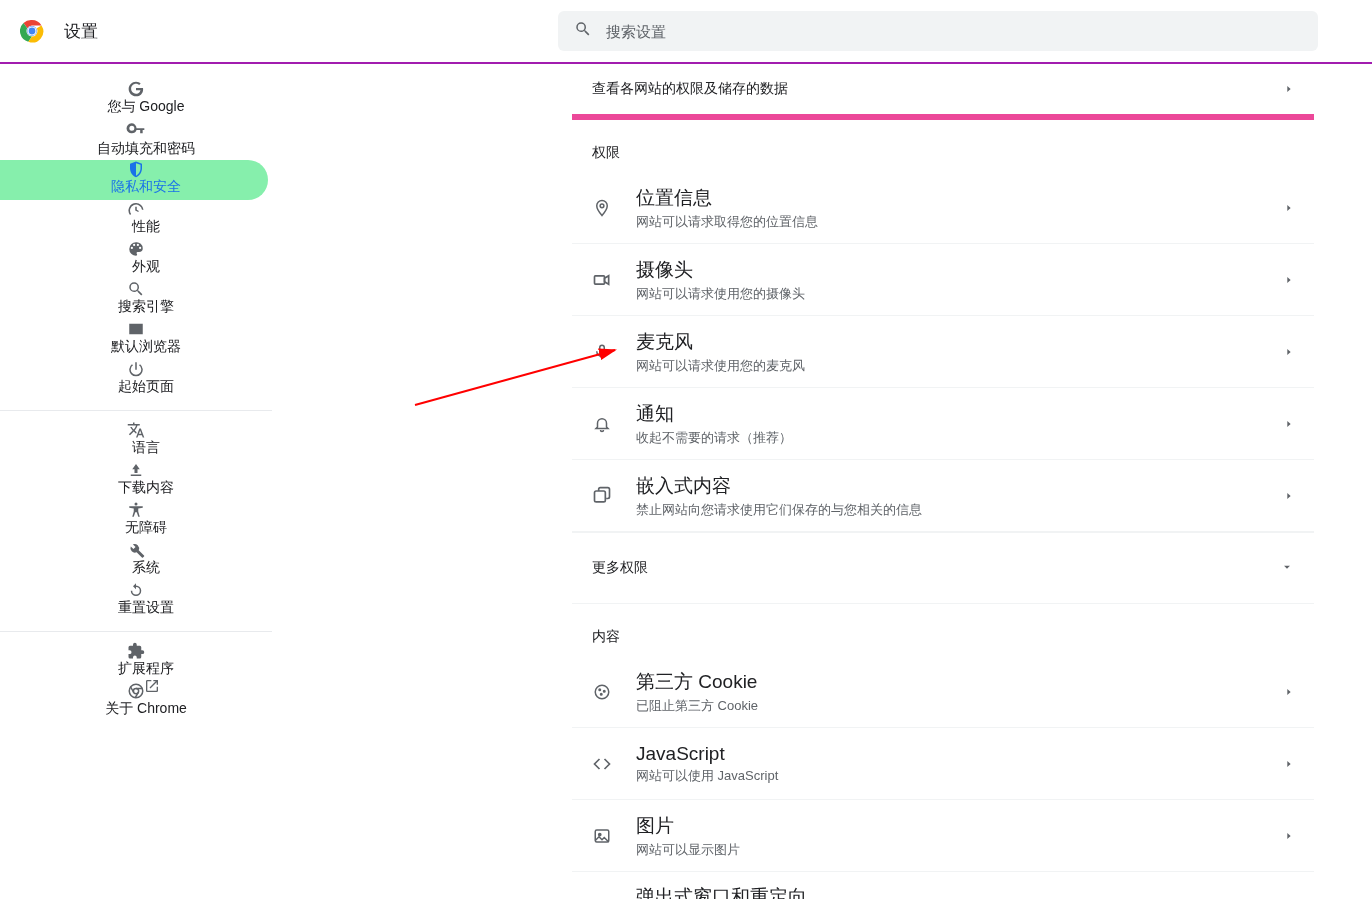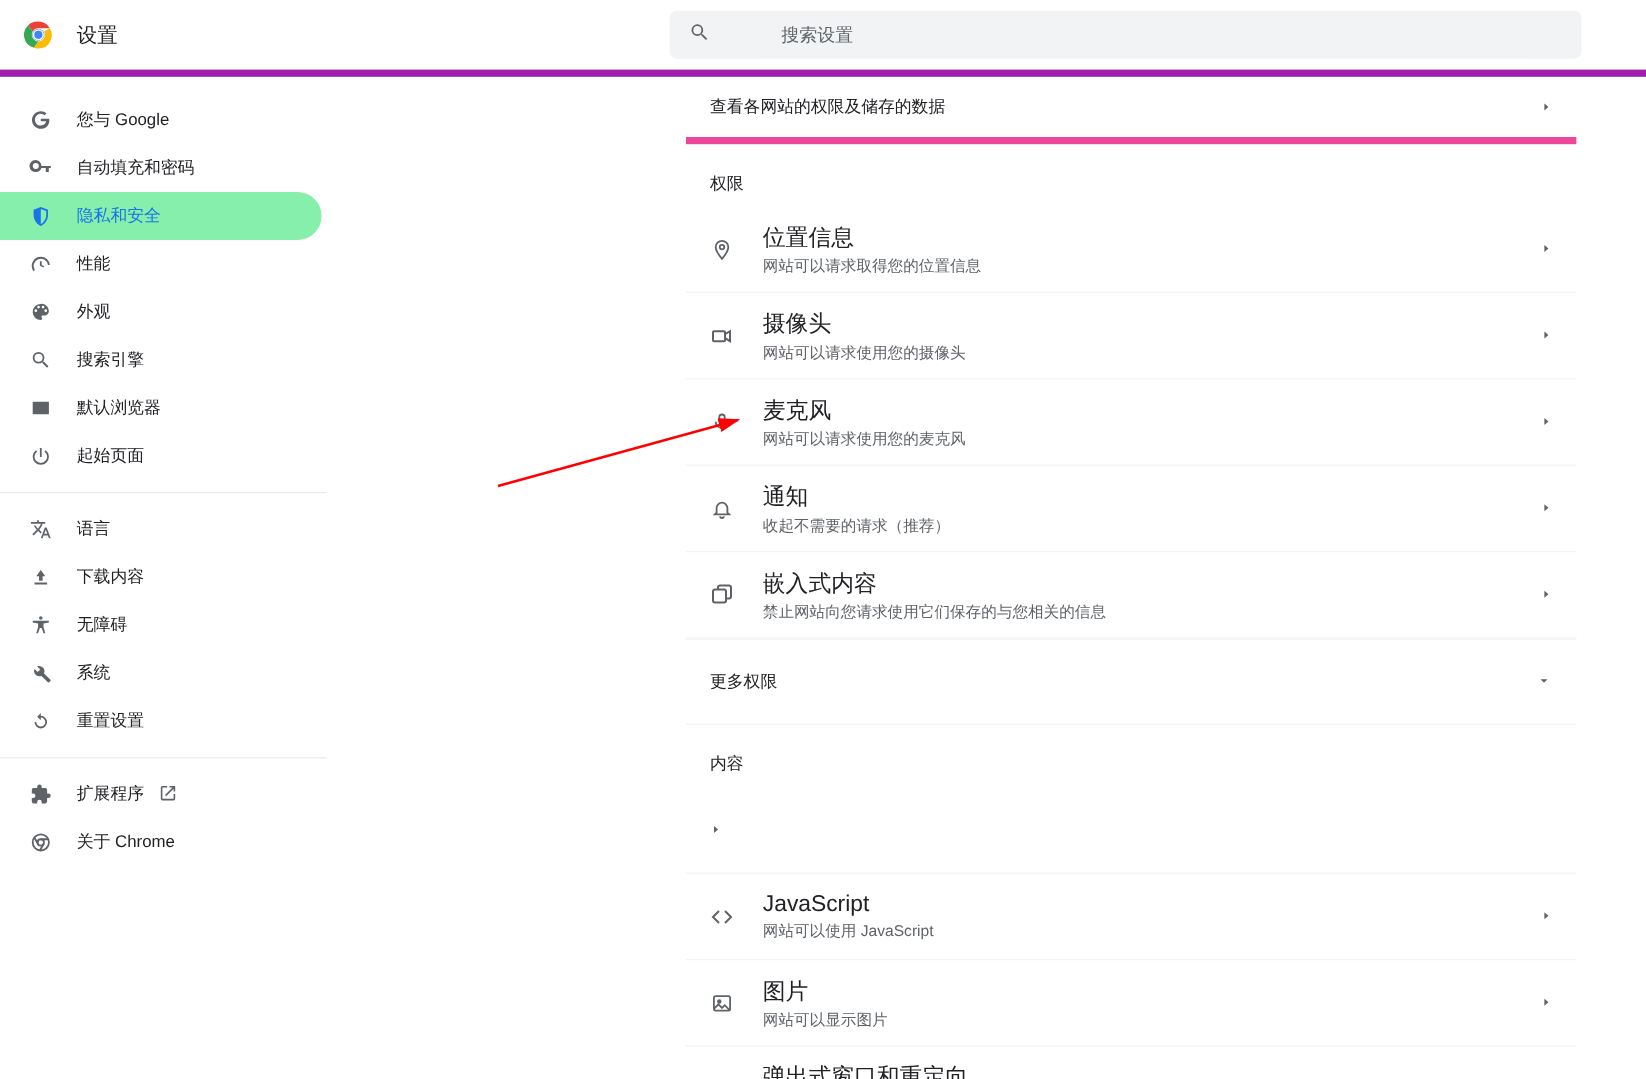--- a/index.html
+++ b/index.html
@@ -10,42 +10,41 @@
     width: 1372px;
     height: 899px;
     overflow: hidden;
     position: relative;
   }
   .header {
     display: flex;
     align-items: center;
     height: 64px;
     padding: 0 20px;
-    border-bottom: 6px solid #a21caf;
+    border-bottom: 2px solid #a21caf;
   }
   .chrome-logo {
     width: 24px; height: 24px;
     margin-right: 20px;
   }
   .header-title {
     font-size: 17px;
     color: #202124;
     flex: 0 0 auto;
   }
   .search-wrap {
     margin-left: 460px;
     flex: 1;
     max-width: 760px;
     height: 40px;
     background: #f1f3f4;
     border-radius: 6px;
     display: flex;
     align-items: center;
     padding: 0 16px;
-    gap: 45px;
   }
   .search-wrap svg { flex: 0 0 auto; }
   .search-input {
     border: none;
     background: transparent;
     outline: none;
     font-size: 15px;
     color: #5f6368;
     margin-left: 14px;
     width: 100%;
@@ -64,20 +63,21 @@
   .sidebar-item {
     display: flex;
     align-items: center;
     height: 40px;
     padding-left: 24px;
     cursor: pointer;
     border-radius: 0 20px 20px 0;
     margin-right: 4px;
     color: #202124;
     font-size: 14px;
+    flex-direction: column;
   }
   .sidebar-item.selected {
     background: #86efac;
     color: #1a73e8;
   }
   .sidebar-item .icon-slot {
     width: 20px;
     margin-right: 20px;
     display: flex;
     justify-content: center;
@@ -444,20 +444,34 @@
         <span class="arrow">
           <svg width="14" height="14" viewBox="0 0 24 24" fill="currentColor">
               <path d="M7 10l5 5 5-5z"></path>
             </svg>
         </span>
       </div>
 
       <div class="section-title">内容</div>
 
       <div class="setting-row">
+        <div class="setting-left">
+          <span class="setting-icon">
+            <svg width="18" height="18" viewBox="0 0 24 24" fill="none" stroke="currentColor" stroke-width="2">
+                <circle cx="12" cy="12" r="9"></circle>
+                <circle cx="9" cy="9" r="1" fill="currentColor"></circle>
+                <circle cx="15" cy="11" r="1" fill="currentColor"></circle>
+                <circle cx="11" cy="15" r="1" fill="currentColor"></circle>
+              </svg>
+          </span>
+          <div class="setting-text">
+            <div class="title">第三方 Cookie</div>
+            <div class="subtitle">已阻止第三方 Cookie</div>
+          </div>
+        </div>
         <span class="arrow"><svg width="10" height="10" viewBox="0 0 24 24" fill="currentColor">
               <path d="M8 5l8 7-8 7z"></path>
             </svg></span>
       </div>
 
       <div class="setting-row">
         <div class="setting-left">
           <span class="setting-icon">
             <svg width="20" height="20" viewBox="0 0 24 24" fill="none" stroke="currentColor" stroke-width="2">
                 <path d="M9 18l-6-6 6-6M15 6l6 6-6 6"></path>

